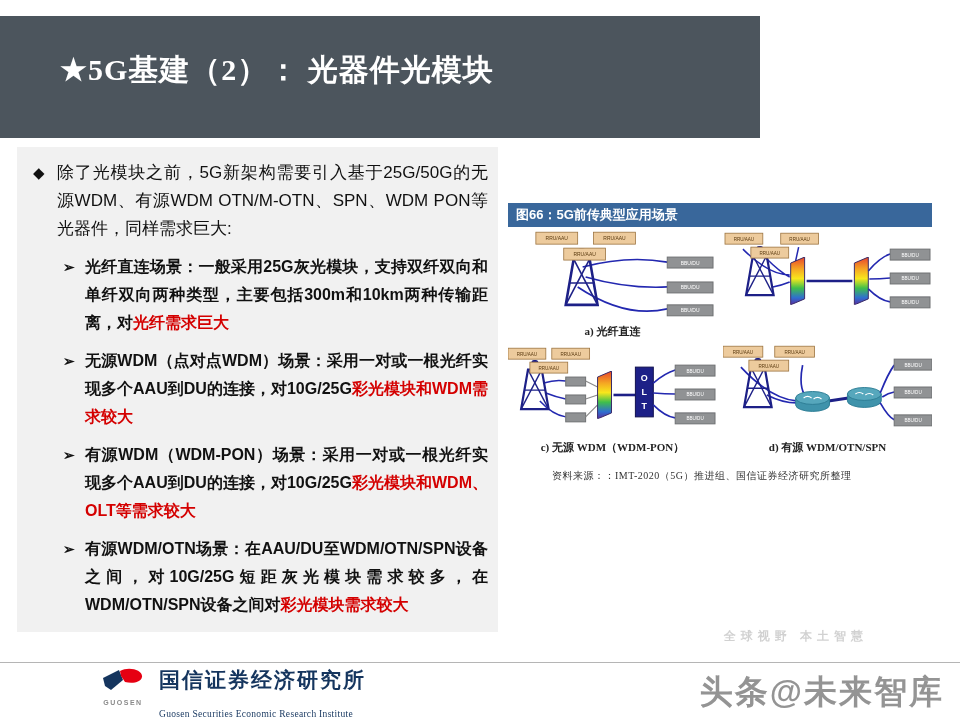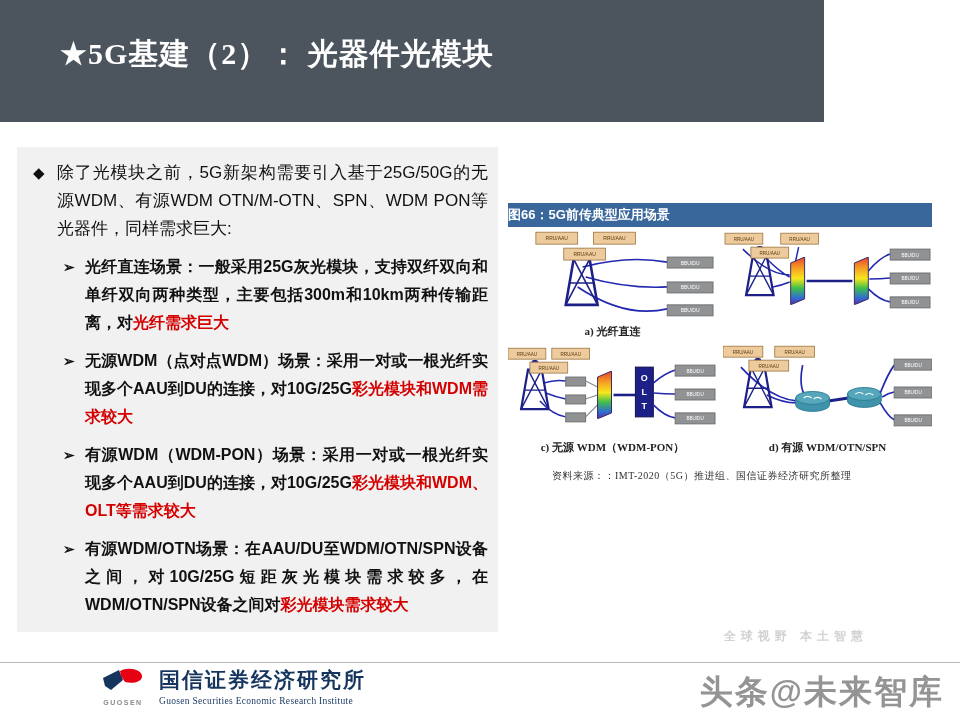--- a/index.html
+++ b/index.html
@@ -1,56 +1,56 @@
 <!DOCTYPE html>
 <html><head>
 <meta charset="utf-8">
 <style>
   html,body{margin:0;padding:0;}
   body{width:960px;height:720px;background:#ffffff;font-family:"Liberation Sans",sans-serif;}
   .slide{position:relative;width:960px;height:720px;background:#ffffff;overflow:hidden;}
 
   
-  .hdr{position:absolute;top:0;left:0;width:824px;height:122px;background:#4c555d;}
+  .hdr{position:absolute;top:16px;left:0;width:760px;height:122px;background:#4c555d;}
   .hdr-title{position:absolute;left:60px;top:34px;font-family:"Liberation Serif",serif;
              font-weight:700;font-size:30px;color:#ffffff;letter-spacing:1px;white-space:nowrap;}
 
   
   .panel{position:absolute;left:17px;top:147px;width:481px;height:485px;background:#f1f1f1;
          box-sizing:border-box;padding:12px 10px 0 16px;color:#111;}
   .lead{display:flex;}
   .lead .mk{flex:0 0 24px;font-size:15px;line-height:28px;color:#111;}
   .lead p{margin:0;font-size:17px;font-weight:400;line-height:28px;text-align:justify;}
   .subs{margin:10px 0 0 30px;}
   .sub{display:flex;margin-top:10px;}
   .sub .mk{flex:0 0 22px;font-size:14px;line-height:28px;font-weight:700;color:#111;}
   .sub p{margin:0;font-size:16px;font-weight:700;line-height:28px;text-align:justify;}
   .red{color:#d40000;}
 
   
   .fig{position:absolute;left:508px;top:203px;width:424px;}
   .fig-hdr{height:24px;line-height:24px;background:#39679b;color:#fff;font-size:13px;
-           font-weight:700;}
+           font-weight:700;padding-left:8px;}
   .fig-grid{display:grid;grid-template-columns:1fr 1fr;column-gap:6px;row-gap:2px;
             background:#fff;}
   .cell svg{display:block;width:100%;height:96px;}
   .cap{text-align:center;font-family:"Liberation Serif",serif;font-weight:700;
        font-size:11px;color:#222;height:18px;line-height:16px;}
   .src{margin-top:12px;font-family:"Liberation Serif",serif;
        font-size:10px;color:#333;letter-spacing:0.5px;margin-left:44px;}
 
   
   .rule{position:absolute;left:0;top:662px;width:960px;height:1px;background:#b5b5b5;}
   .foot{position:absolute;left:97px;top:668px;display:flex;align-items:flex-start;}
   .logo{width:52px;text-align:center;}
   .logo-guosen{font-size:7px;font-weight:700;color:#8a8a8a;letter-spacing:1.5px;margin-top:1px;}
   .orgtxt{margin-left:10px;}
   .org-cn{font-family:"Liberation Serif",serif;font-weight:700;font-size:21px;
           color:#15355e;letter-spacing:2px;line-height:24px;}
-  .org-en{font-family:"Liberation Serif",serif;font-size:9.5px;color:#15355e;margin-top:4px;letter-spacing:0.3px;}
+  .org-en{font-family:"Liberation Serif",serif;font-size:9.5px;color:#15355e;margin-top:17px;letter-spacing:0.3px;}
   .slogan{position:absolute;right:92px;top:628px;font-size:12px;color:#9a9a9a;
           opacity:0.45;letter-spacing:5px;font-weight:700;}
   .wm{position:absolute;right:16px;top:670px;font-size:33px;font-weight:700;
       color:#8c8c8c;letter-spacing:2px;opacity:0.92;white-space:nowrap;}
 
   svg text{font-family:"Liberation Sans",sans-serif;}
 </style>
 </head>
 <body>
 

